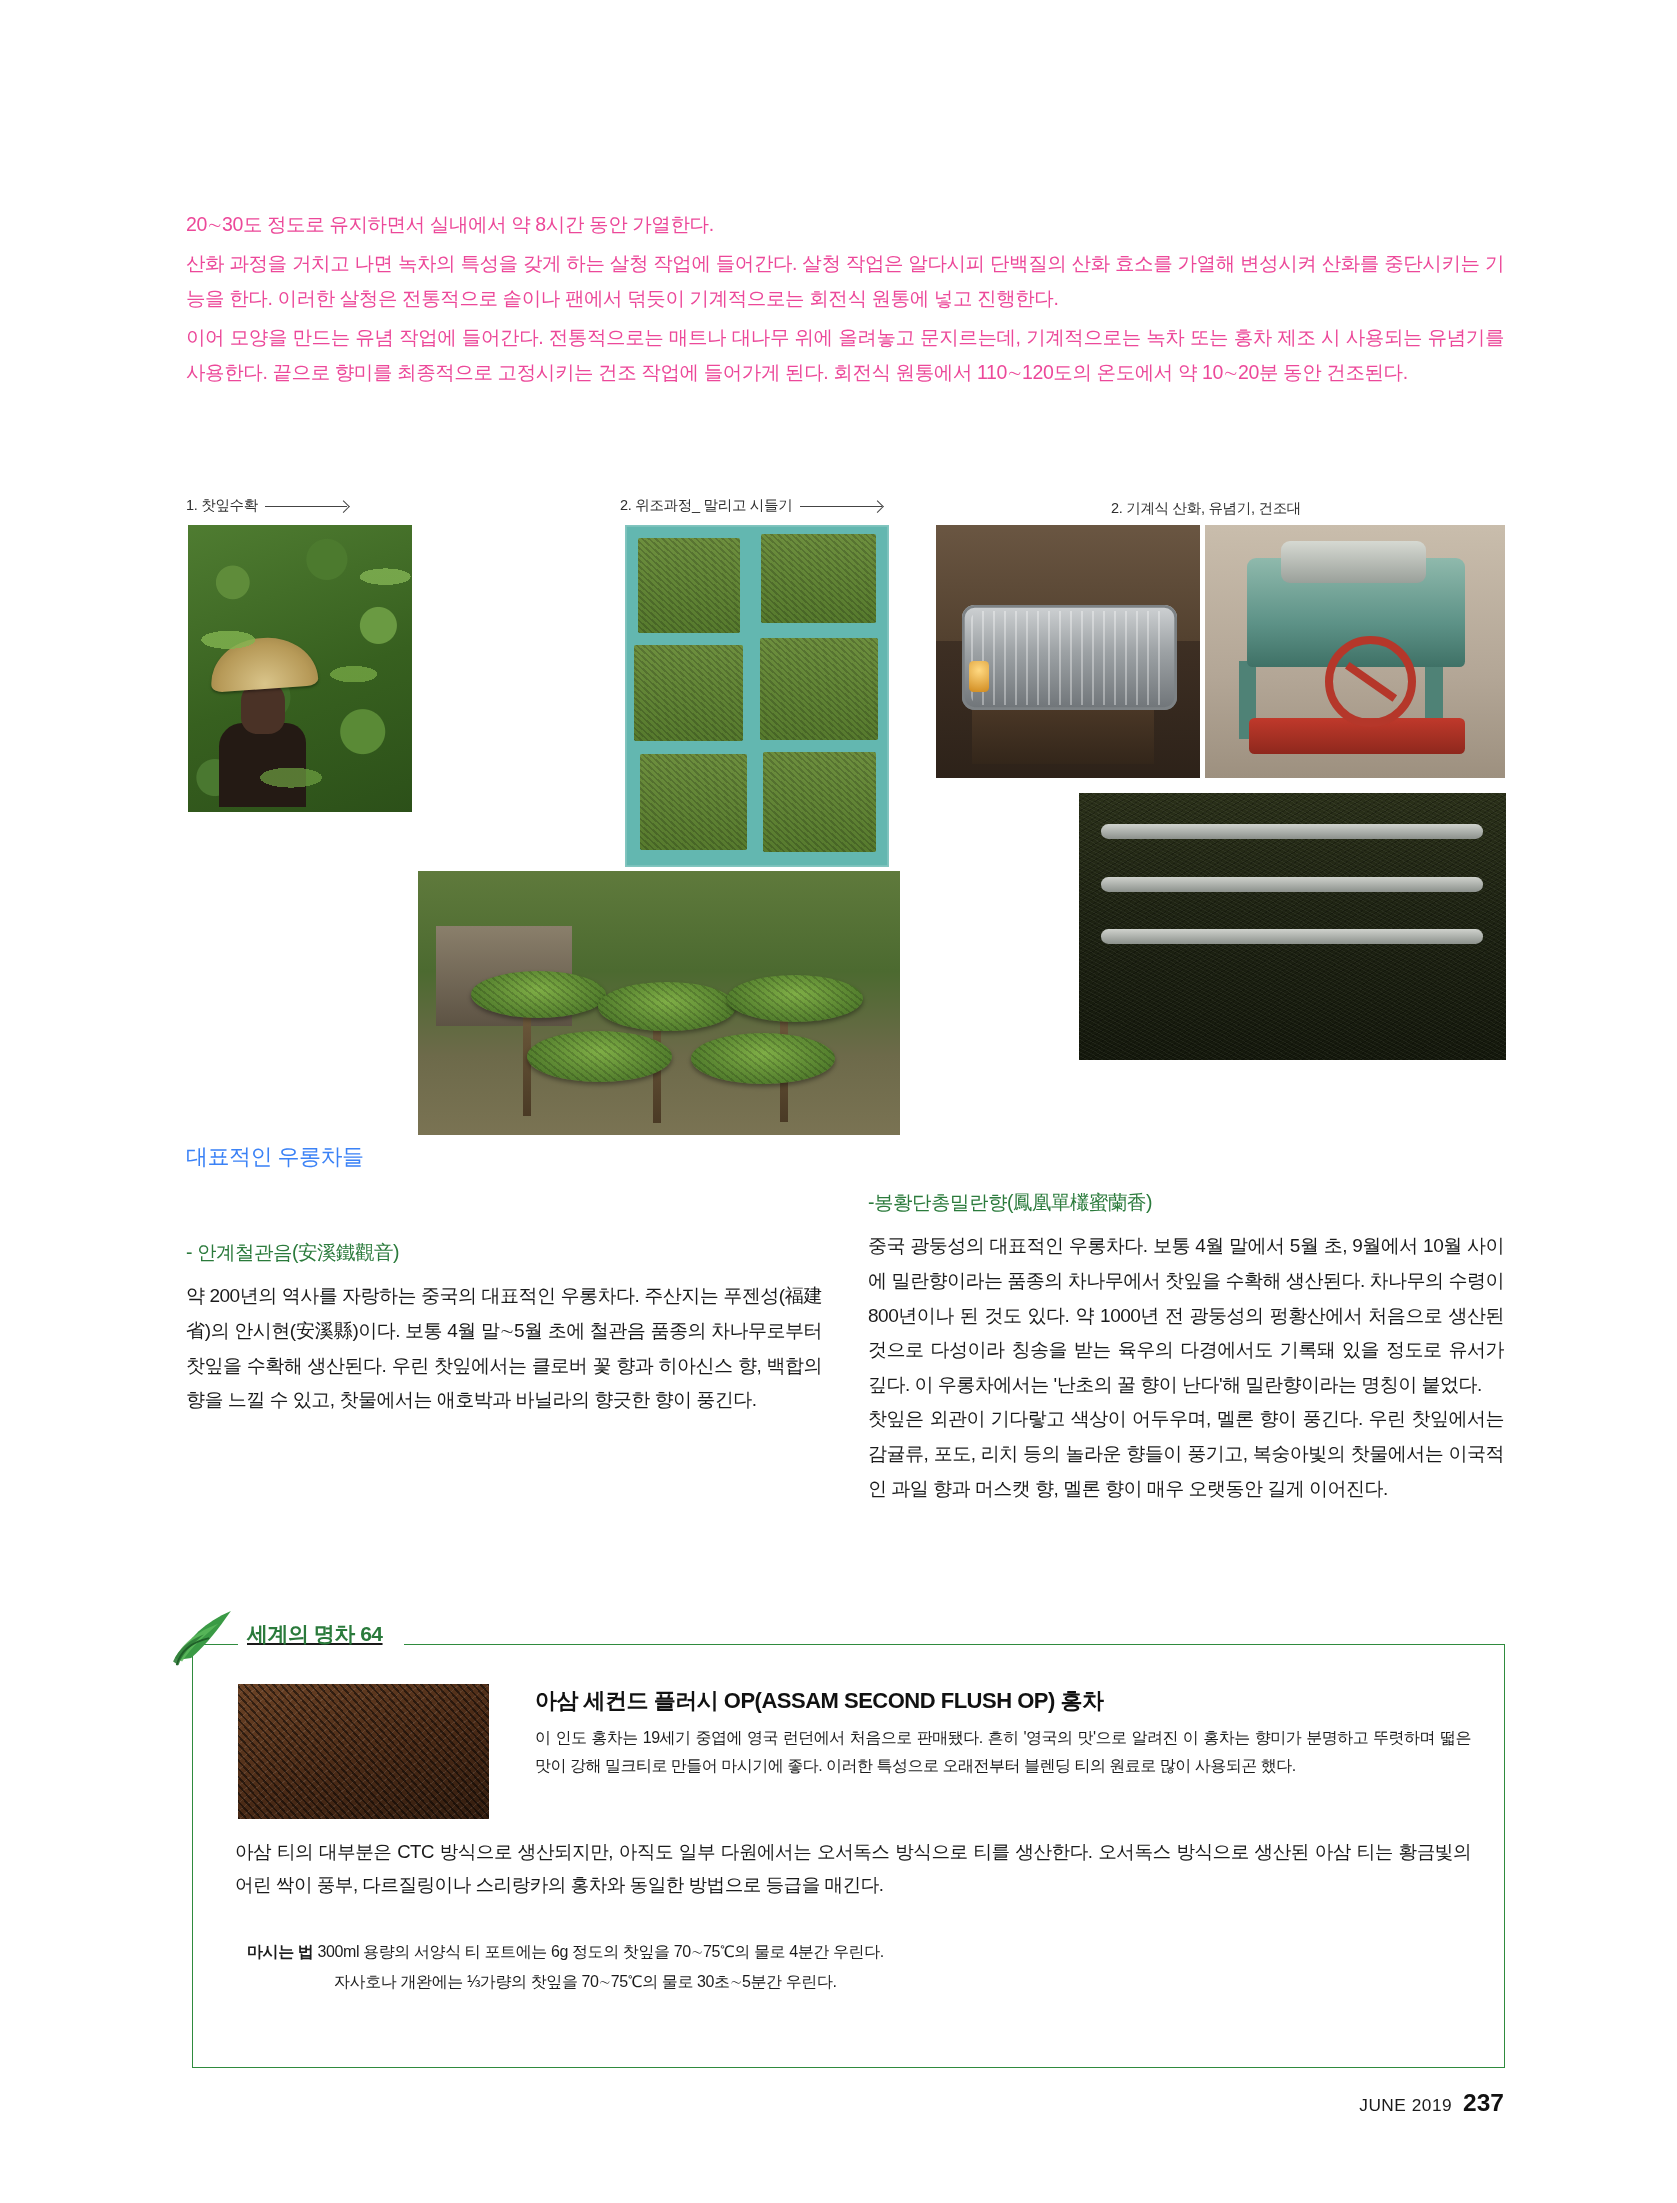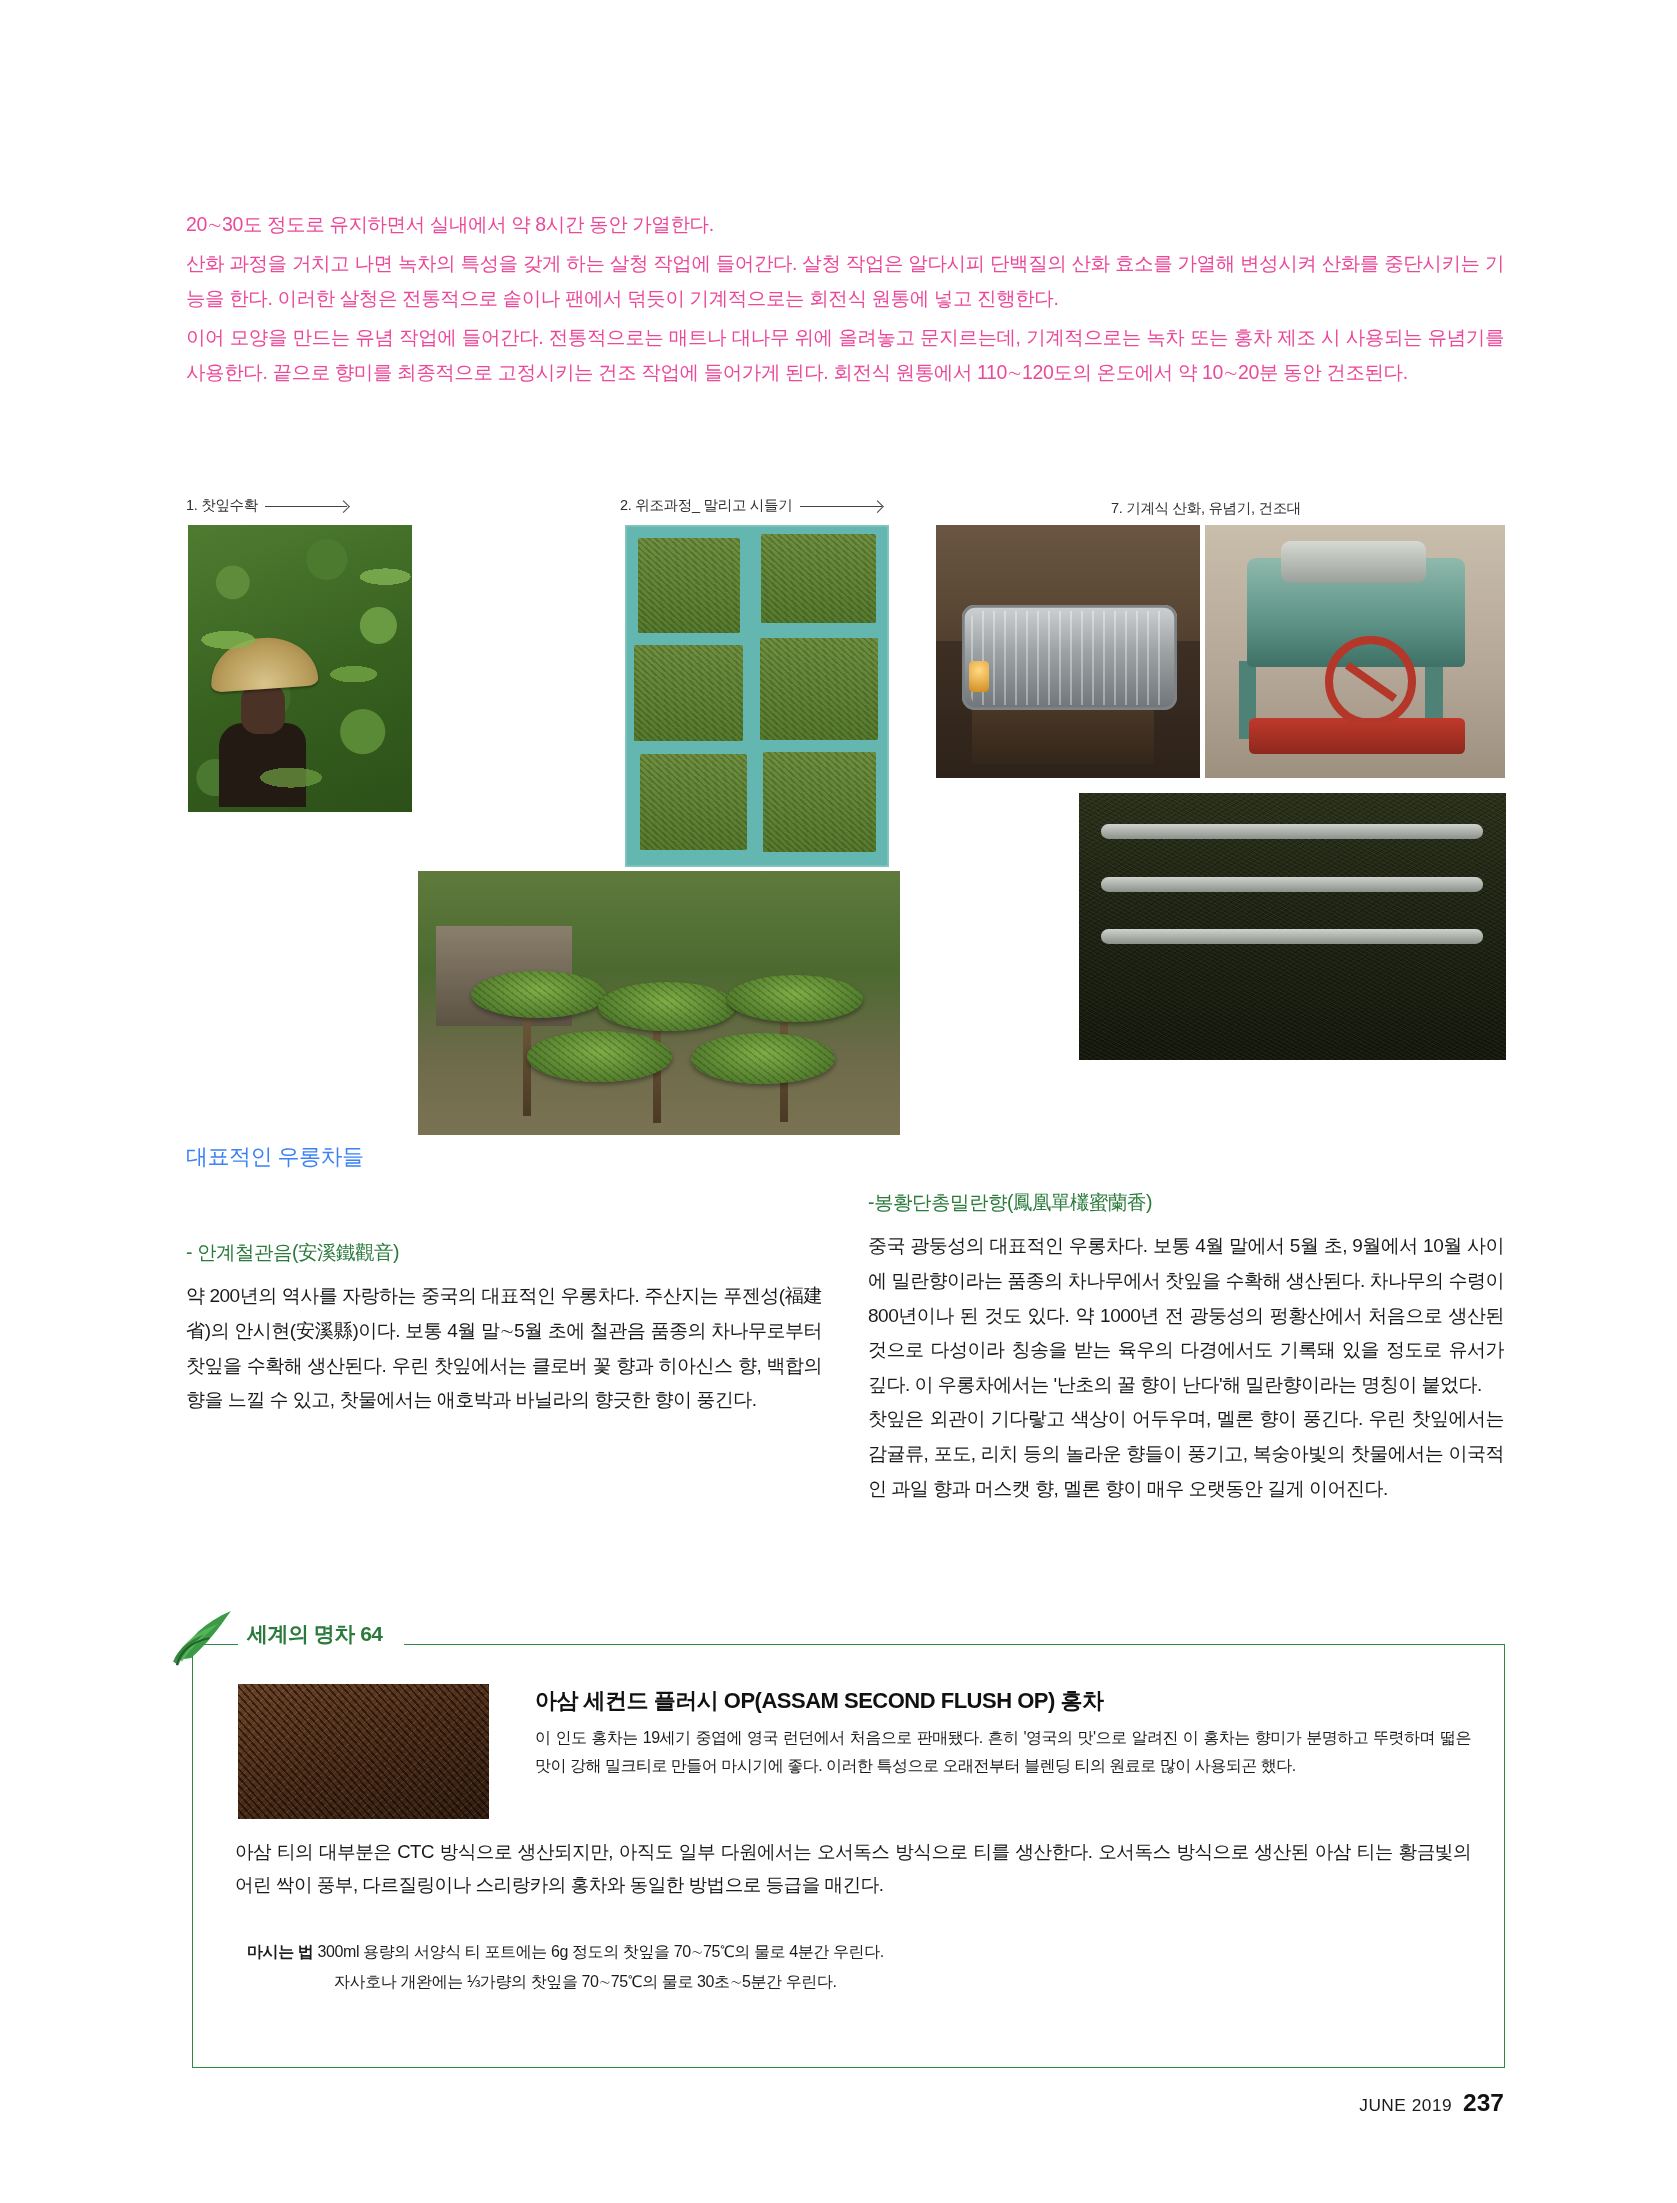--- a/index.html
+++ b/index.html
@@ -309,20 +309,21 @@
     box-sizing: border-box;
   }
   .box-tab {
     position: absolute;
     left: 238px;
     top: 1620px;
     display: flex;
     align-items: flex-end;
     background: #ffffff;
     padding: 0 12.7px 0 0;
+    text-decoration: underline;
   }
   .box-tab .tab-label {
     font-size: 21px;
     color: #2a7a3b;
     letter-spacing: -0.5px;
     font-weight: bold;
     padding: 0 9px;
     background: #fff;
   }
   .leaf-logo {
@@ -417,21 +418,21 @@
     <p>이어 모양을 만드는 유념 작업에 들어간다. 전통적으로는 매트나 대나무 위에 올려놓고 문지르는데, 기계적으로는 녹차 또는 홍차 제조 시 사용되는 유념기를 사용한다. 끝으로 향미를 최종적으로 고정시키는 건조 작업에 들어가게 된다. 회전식 원통에서 110∼120도의 온도에서 약 10∼20분 동안 건조된다.</p>
   </div>
 
   <div class="cap cap1">
     <span>1. 찻잎수확</span><span class="rule"></span>
   </div>
   <div class="cap cap2">
     <span>2. 위조과정_ 말리고 시들기</span><span class="rule"></span>
   </div>
   <div class="cap cap3">
-    <span>7. 기계식 산화, 유념기, 건조대</span>
+    <span>2. 기계식 산화, 유념기, 건조대</span>
   </div>
 
   <div class="photo p1">
     <div class="bg"></div>
     <div class="body"></div>
     <div class="face"></div>
     <div class="hat"></div>
     <div class="leafy"></div>
   </div>
 

